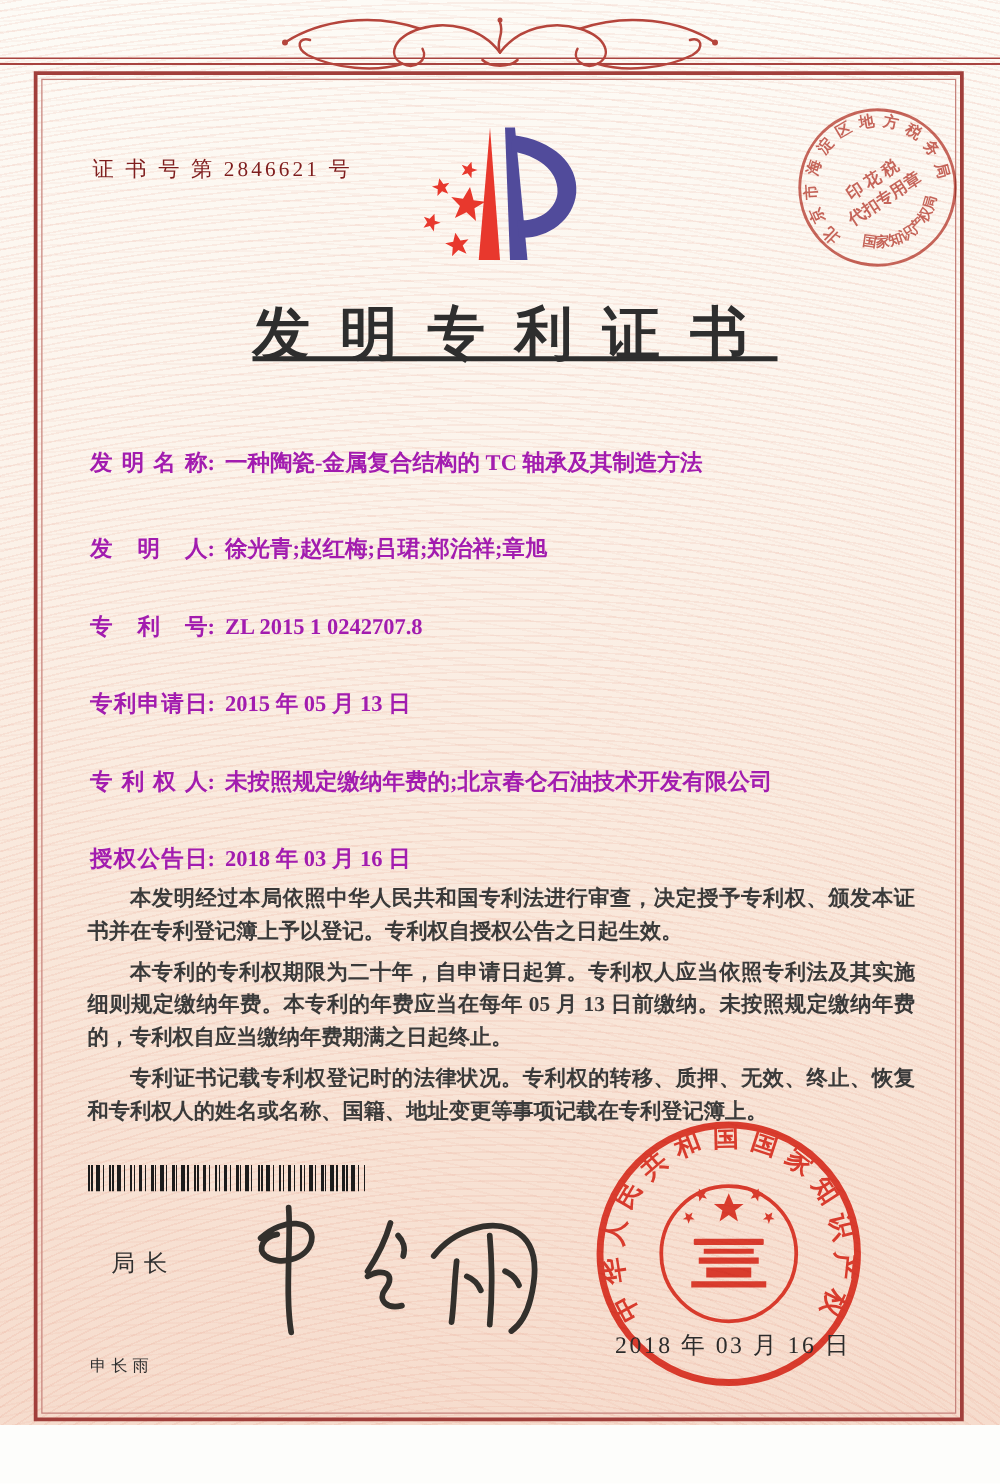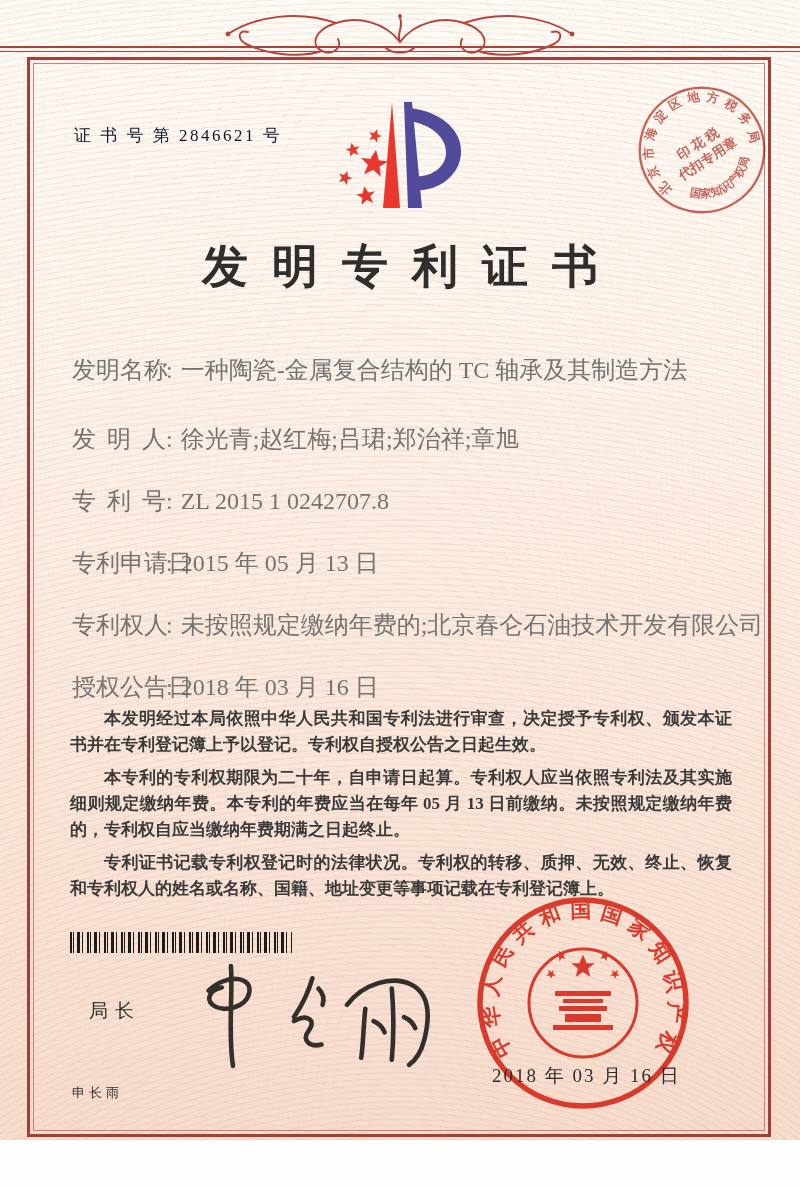--- a/index.html
+++ b/index.html
@@ -9,26 +9,26 @@
   .paper{position:absolute;left:0;top:0;width:800px;height:1140px;
     background:
       repeating-radial-gradient(120% 70% at 50% 135%, rgba(219,118,94,.10) 0 1.5px, rgba(0,0,0,0) 1.5px 7px),
       repeating-radial-gradient(140% 90% at 20% 150%, rgba(219,118,94,.06) 0 1.5px, rgba(0,0,0,0) 1.5px 9px),
       linear-gradient(180deg,#fdfbf6 0%,#fcf4ec 30%,#f9e7da 65%,#f6dccd 100%);}
   .top-rule{position:absolute;left:0;top:46px;width:800px;height:6px;
     background:linear-gradient(180deg,#a84440 0 1.5px,rgba(0,0,0,0) 1.5px 4.5px,#a84440 4.5px 6px);}
   .ornament{position:absolute;left:50%;top:4px;transform:translateX(-50%);}
   .frame{position:absolute;left:27px;top:57px;width:744px;height:1080px;border:3px solid #a13f3b;box-sizing:border-box;}
   .frame-inner{position:absolute;inset:3px;border:1px solid #c6837c;}
-  .cert-no{position:absolute;left:74px;top:124px;font-size:17px;letter-spacing:2.5px;color:#0f172a;}
+  .cert-no{position:absolute;left:74px;top:124px;font-size:17px;letter-spacing:2.5px;color:#7f1d1d;}
   .logo{position:absolute;left:325px;top:88px;}
   .tax-stamp{position:absolute;left:628px;top:76px;mix-blend-mode:multiply;opacity:.85;}
   .title{position:absolute;left:0;right:0;top:236px;text-align:center;font-size:46px;font-weight:600;
-    letter-spacing:24px;text-indent:24px;color:#2e2e2e;}
-  .fields{position:absolute;left:72px;top:357px;width:668px;font-size:24px;line-height:26px;color:#737373;}
+    letter-spacing:24px;text-indent:24px;color:#2e2e2e;text-decoration:underline;}
+  .fields{position:absolute;left:72px;top:357px;width:668px;font-size:18px;line-height:26px;color:#a21caf;font-weight:bold;}
   .field{margin-bottom:36px;white-space:nowrap;}
   .field:first-child{margin-bottom:43px;}
   .f-label{display:inline-block;width:94px;text-align:justify;text-align-last:justify;}
   .f-colon{display:inline-block;margin-right:8px;}
   .paras{position:absolute;left:70px;top:706px;width:662px;font-size:17px;line-height:26px;
     color:#3a3a3a;text-align:justify;font-weight:bold;}
   .paras p{margin:0 0 7px 0;text-indent:2em;}
   .barcode{position:absolute;left:70px;top:932px;width:222px;height:21px;
     background:repeating-linear-gradient(90deg,#1c1c1c 0 2px,rgba(0,0,0,0) 2px 3px,#1c1c1c 3px 4px,
       rgba(0,0,0,0) 4px 7px,#1c1c1c 7px 10px,rgba(0,0,0,0) 10px 12px,#1c1c1c 12px 13px,rgba(0,0,0,0) 13px 17px);}

